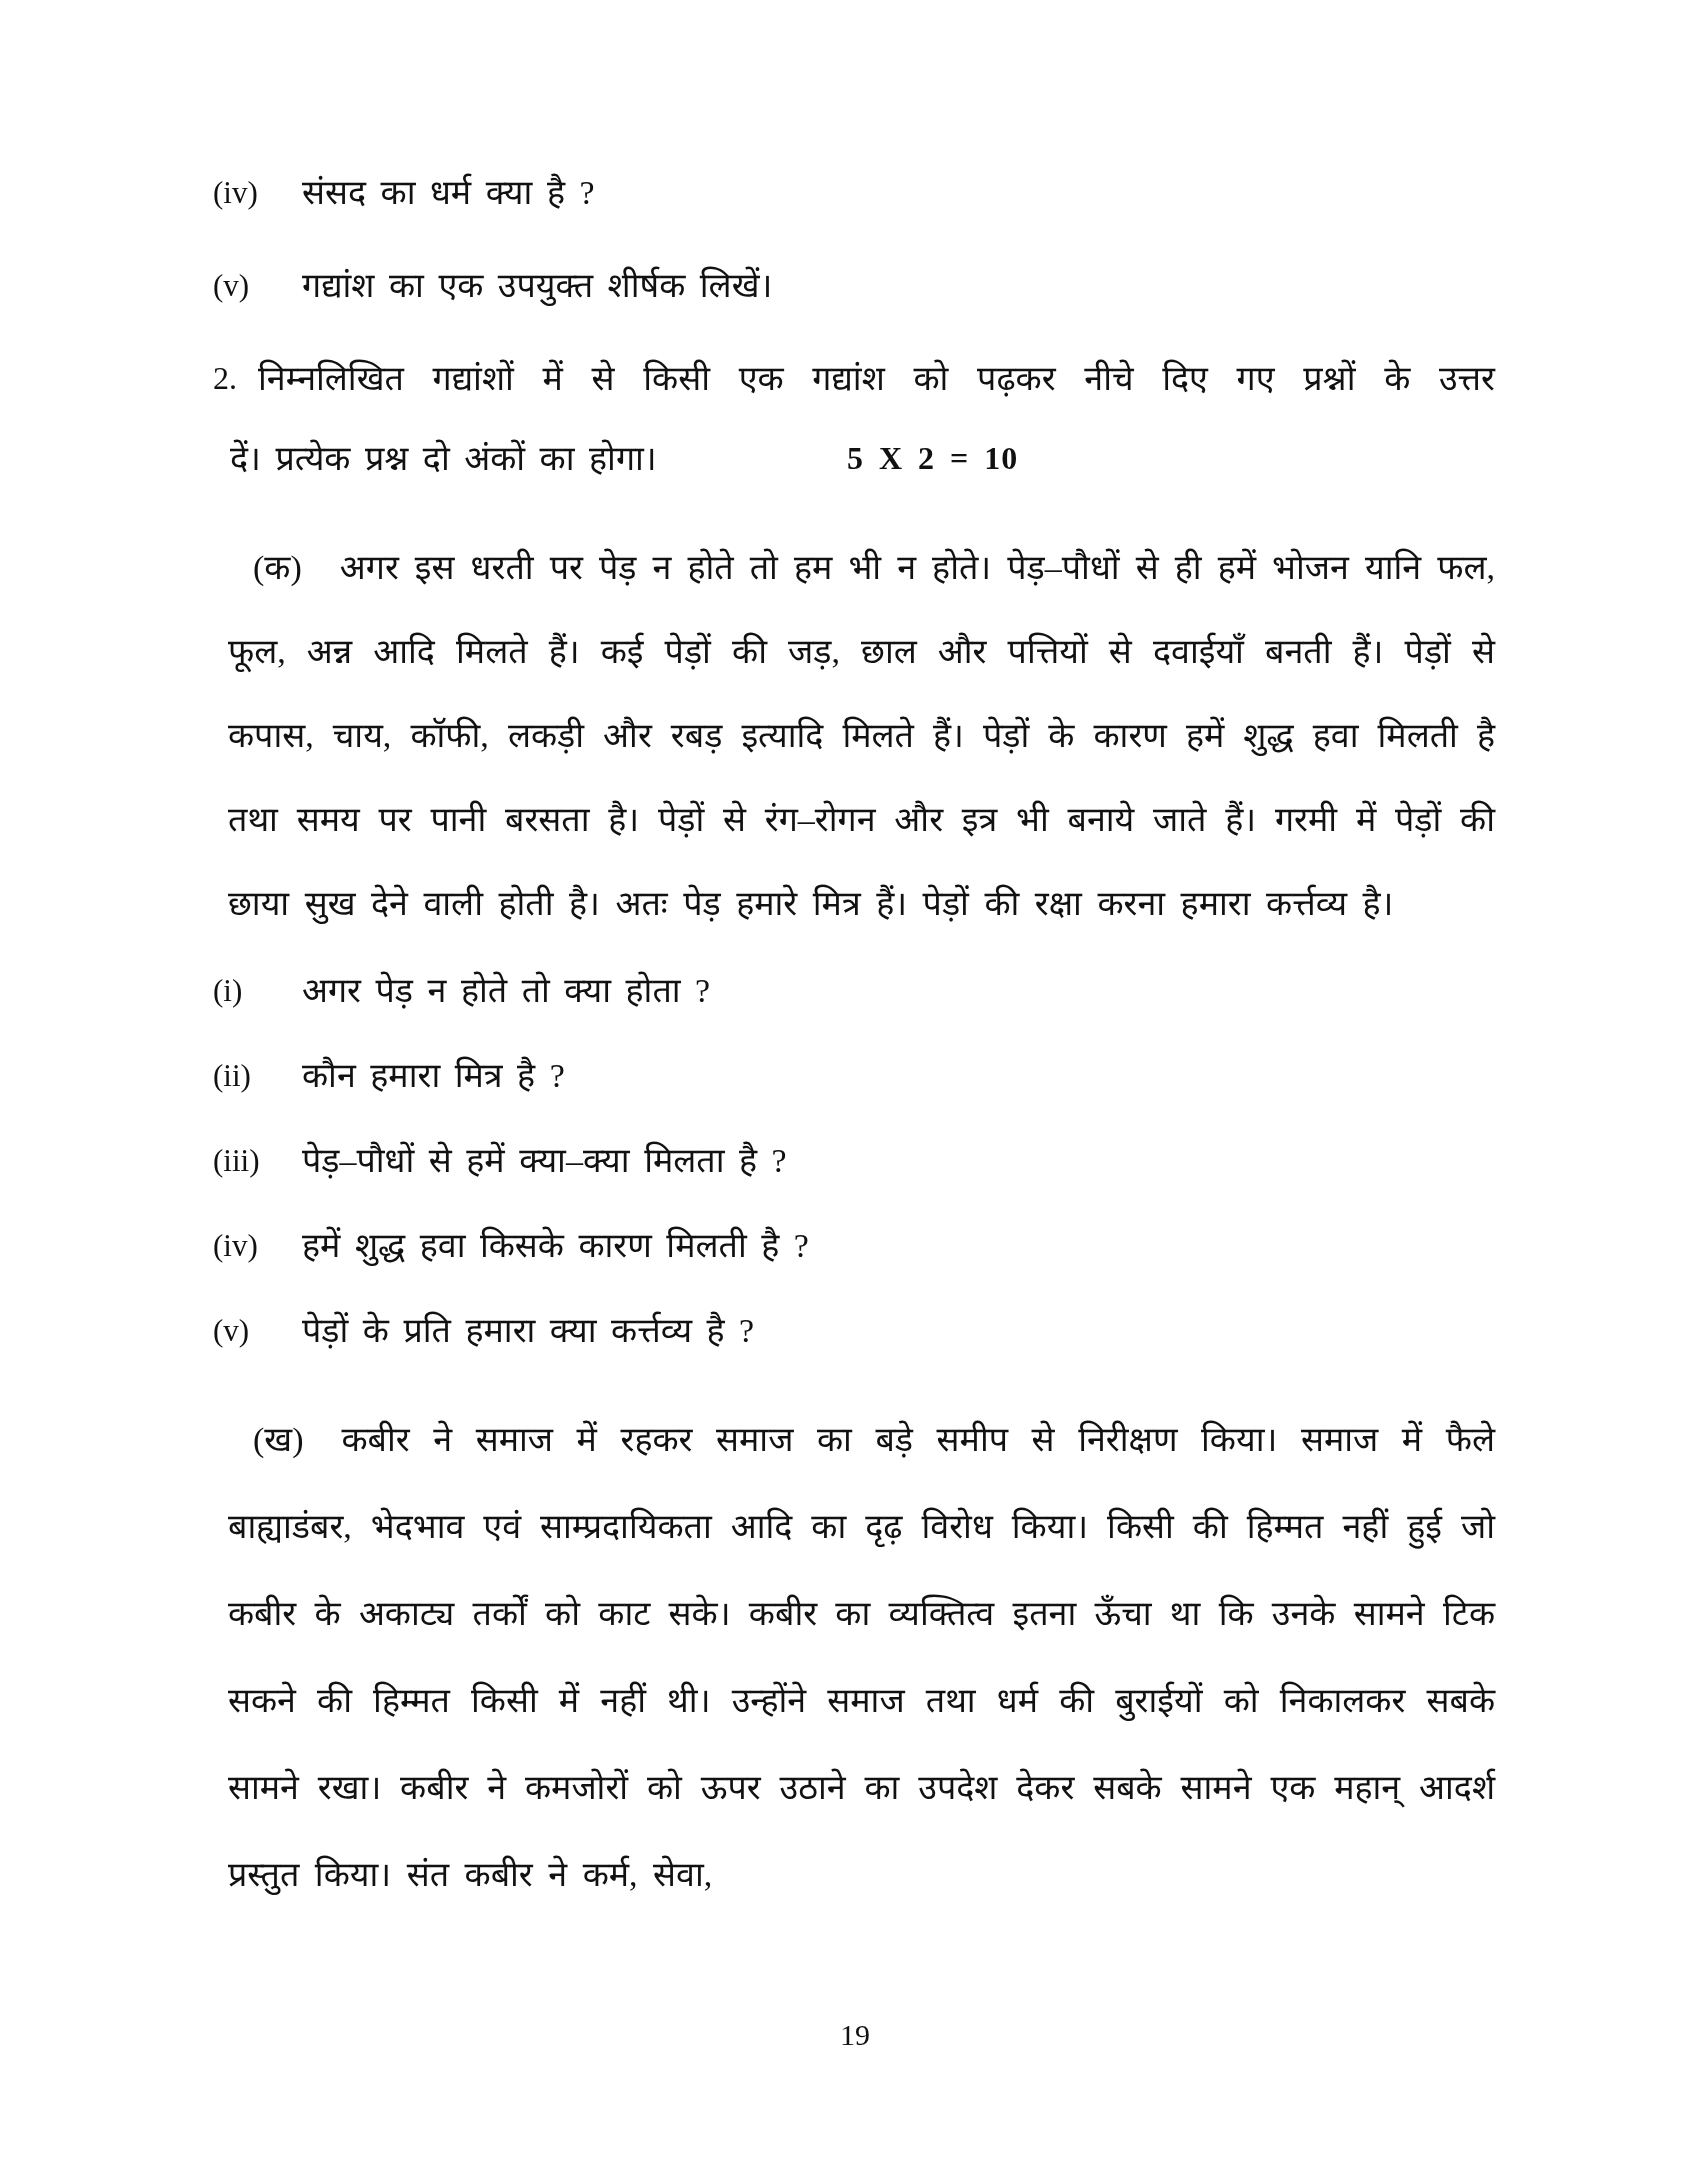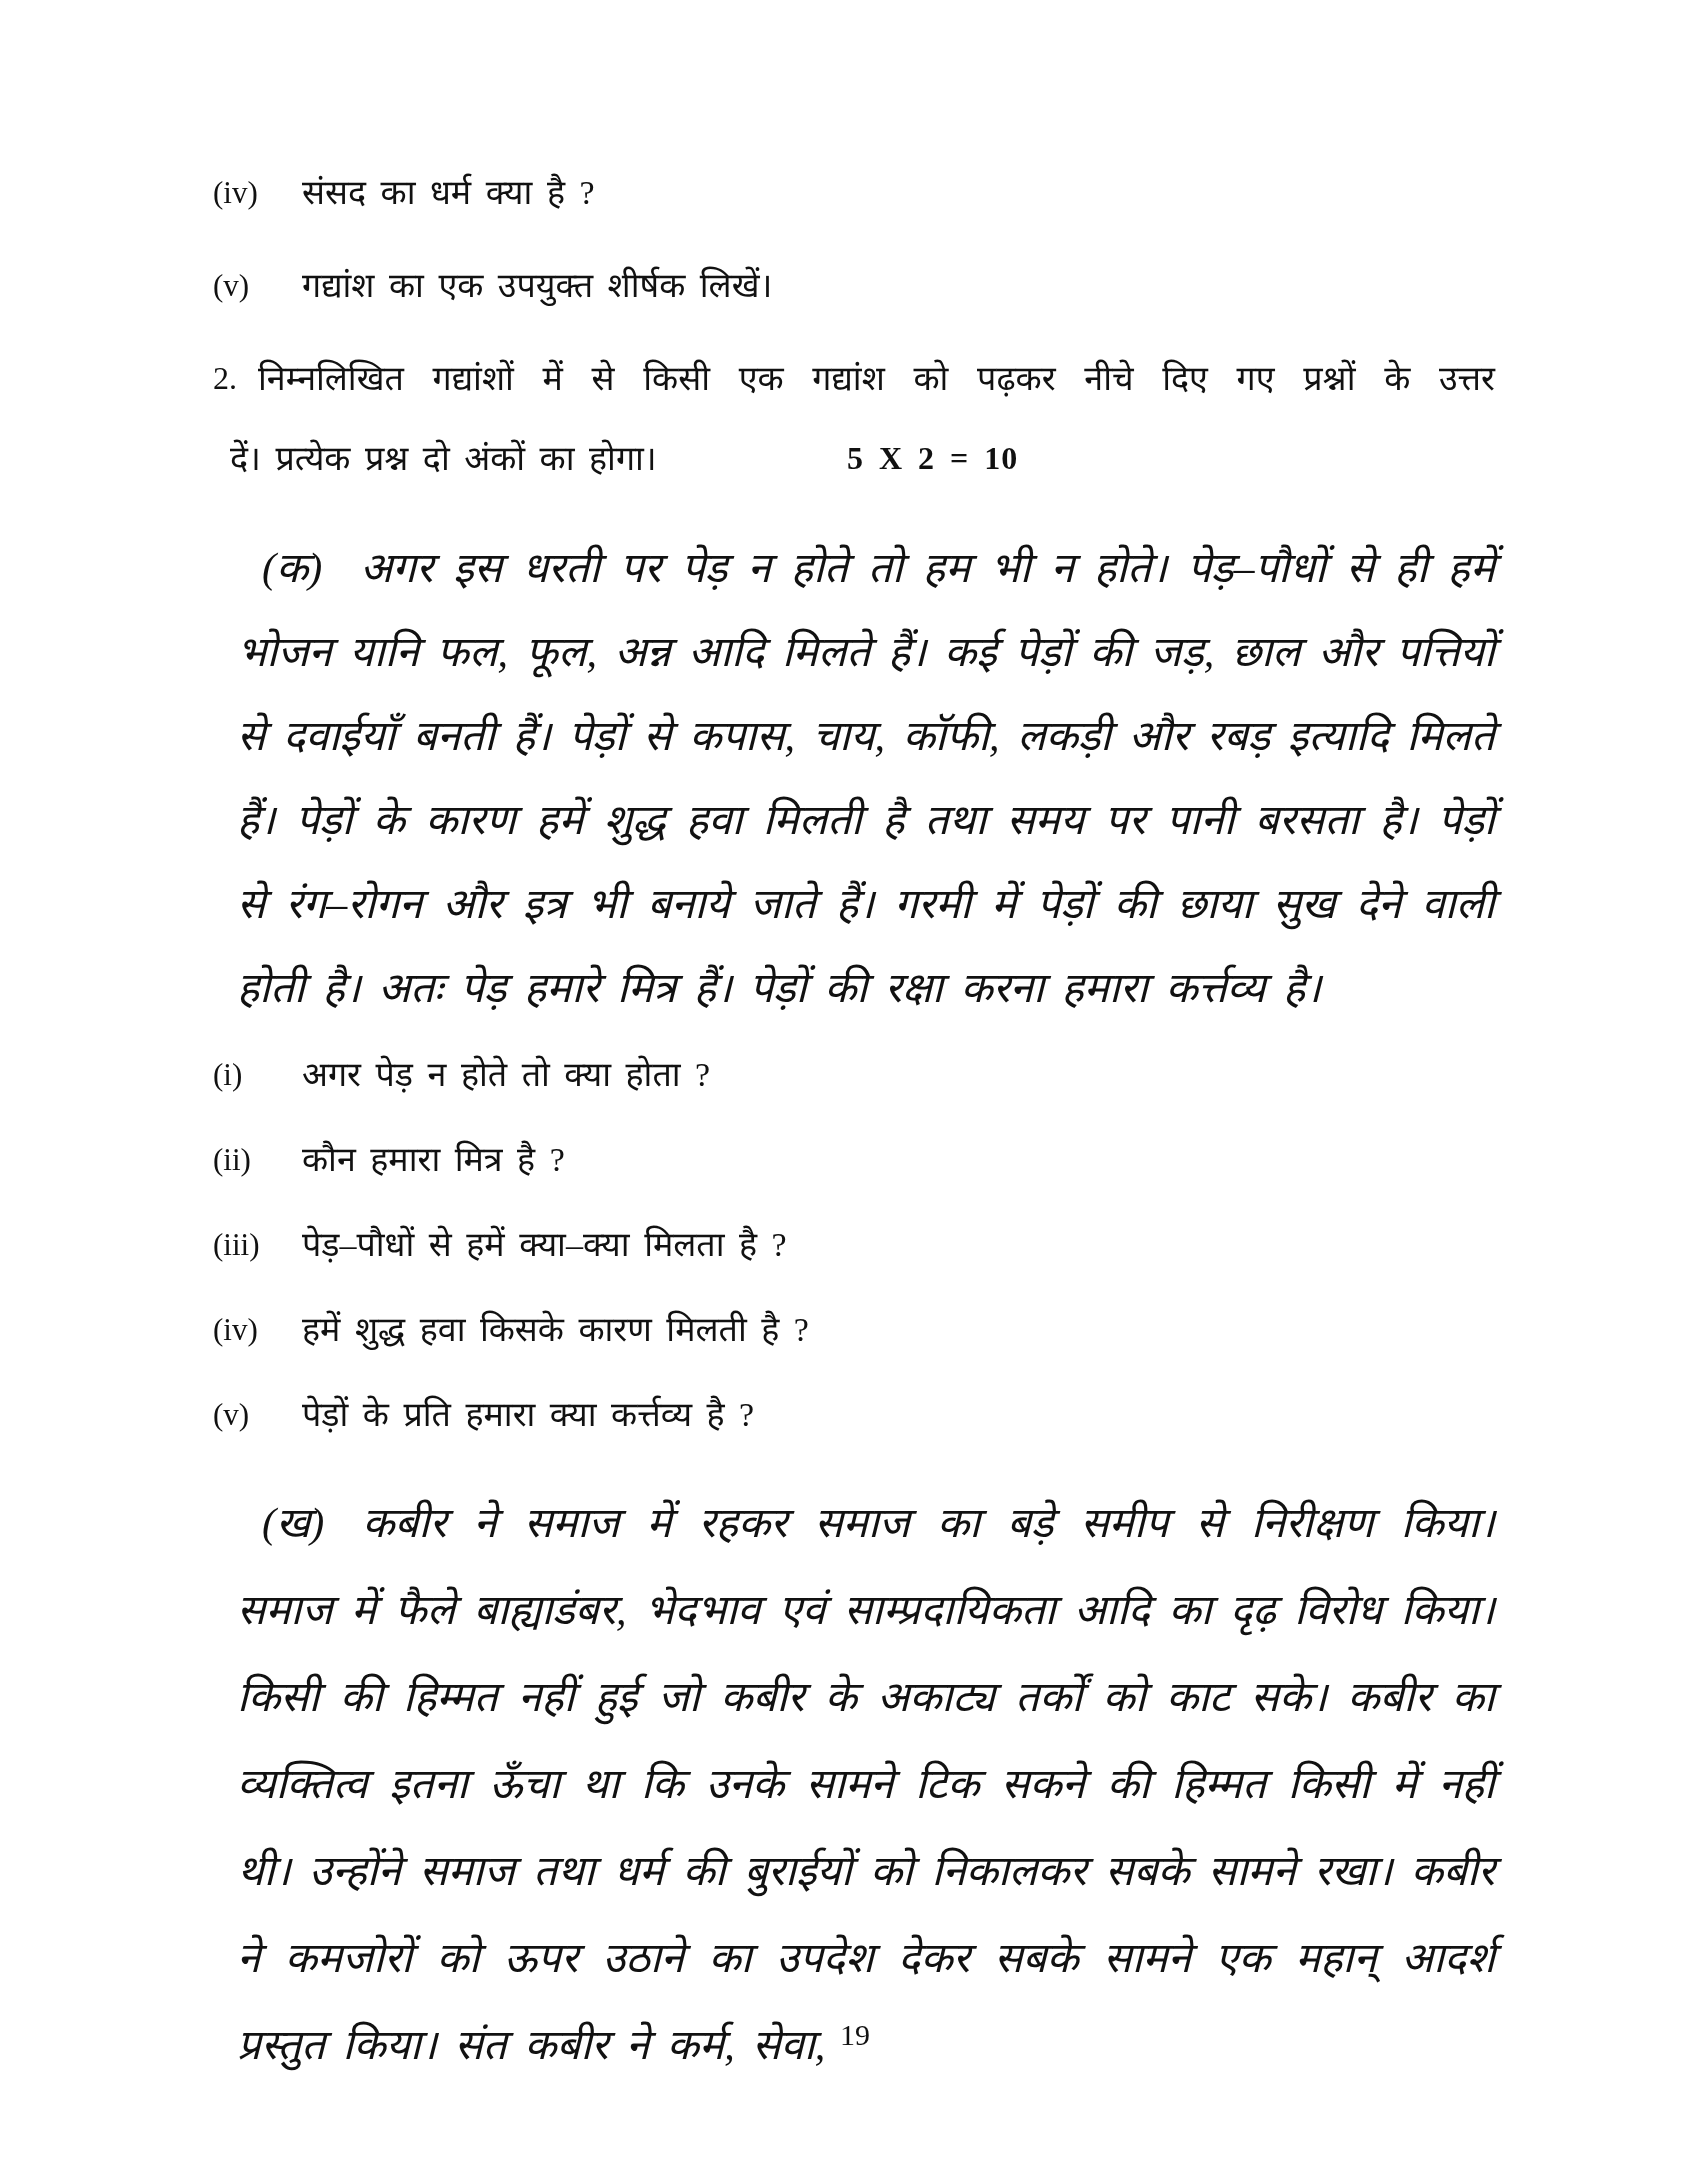--- a/index.html
+++ b/index.html
@@ -58,28 +58,27 @@
   }
   .marks {
     position: absolute;
     left: 617px;
     top: 0;
     font-size: 32px;
     letter-spacing: 1px;
     font-weight: bold;
   }
   .passage {
-    margin-left: 24px;
-    font-size: 42px;
+    margin-left: 15px;
+    font-size: 34px;
     line-height: 84px;
     text-align: justify;
     text-indent: 25px;
     word-spacing: 7px;
     margin-bottom: 22px;
-    font-style: italic;
   }
   .passage.b {
     line-height: 87px;
     margin-bottom: 0;
   }
   .passage-label {
     margin-right: 38px;
   }
   .subq-list { margin-bottom: 0; }
   .subq-item {

